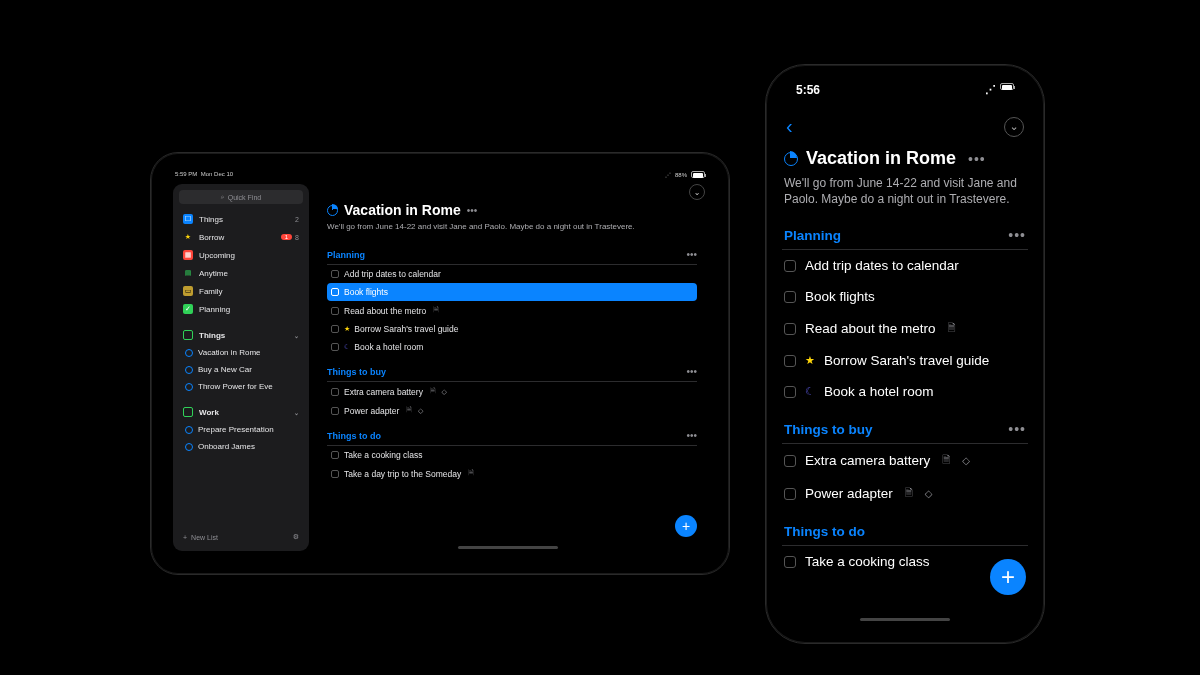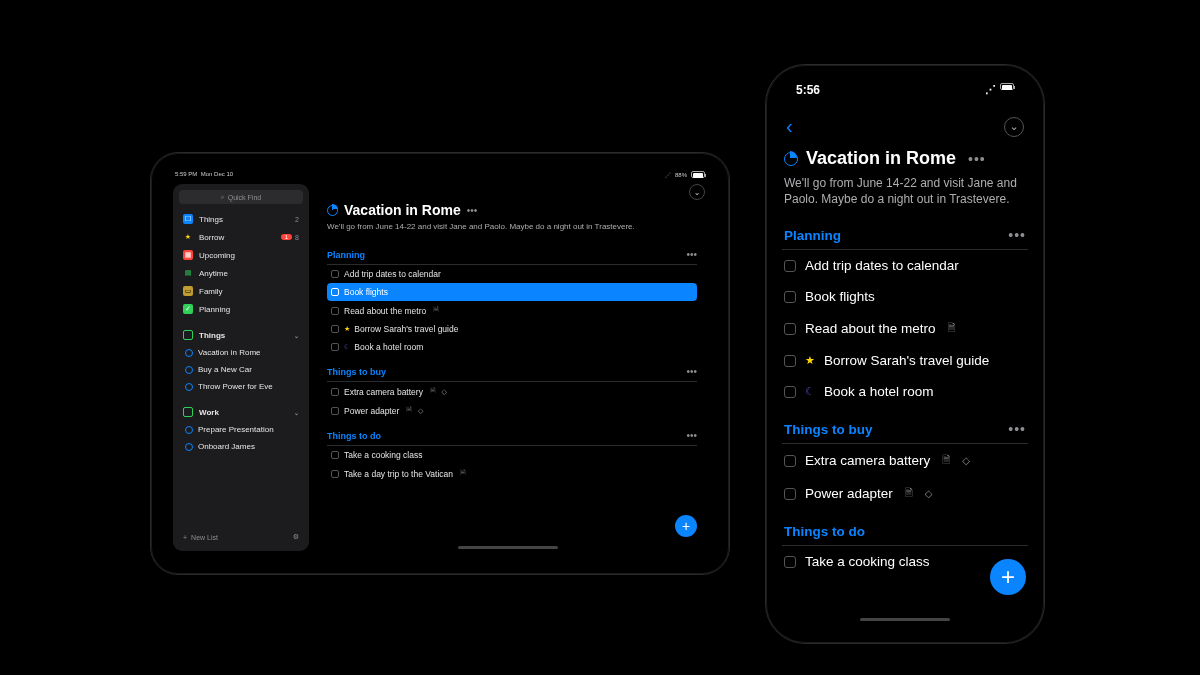--- a/index.html
+++ b/index.html
@@ -251,21 +251,21 @@
       <div class="heading-row">
           <span class="h">Things to do</span>
           <span class="dots">•••</span>
         </div>
       <div class="task">
           <span class="chk"></span>
           <span>Take a cooking class</span>
         </div>
       <div class="task">
           <span class="chk"></span>
-          <span>Take a day trip to the Vatican</span>
+          <span>Take a day trip to the Someday</span>
           <span class="note-i">🗎</span>
         </div>
 
       <div class="fab-t">+</div>
       <div class="handle"></div>
     </div>
   </div>
 </div>
 
 <div class="phone">

